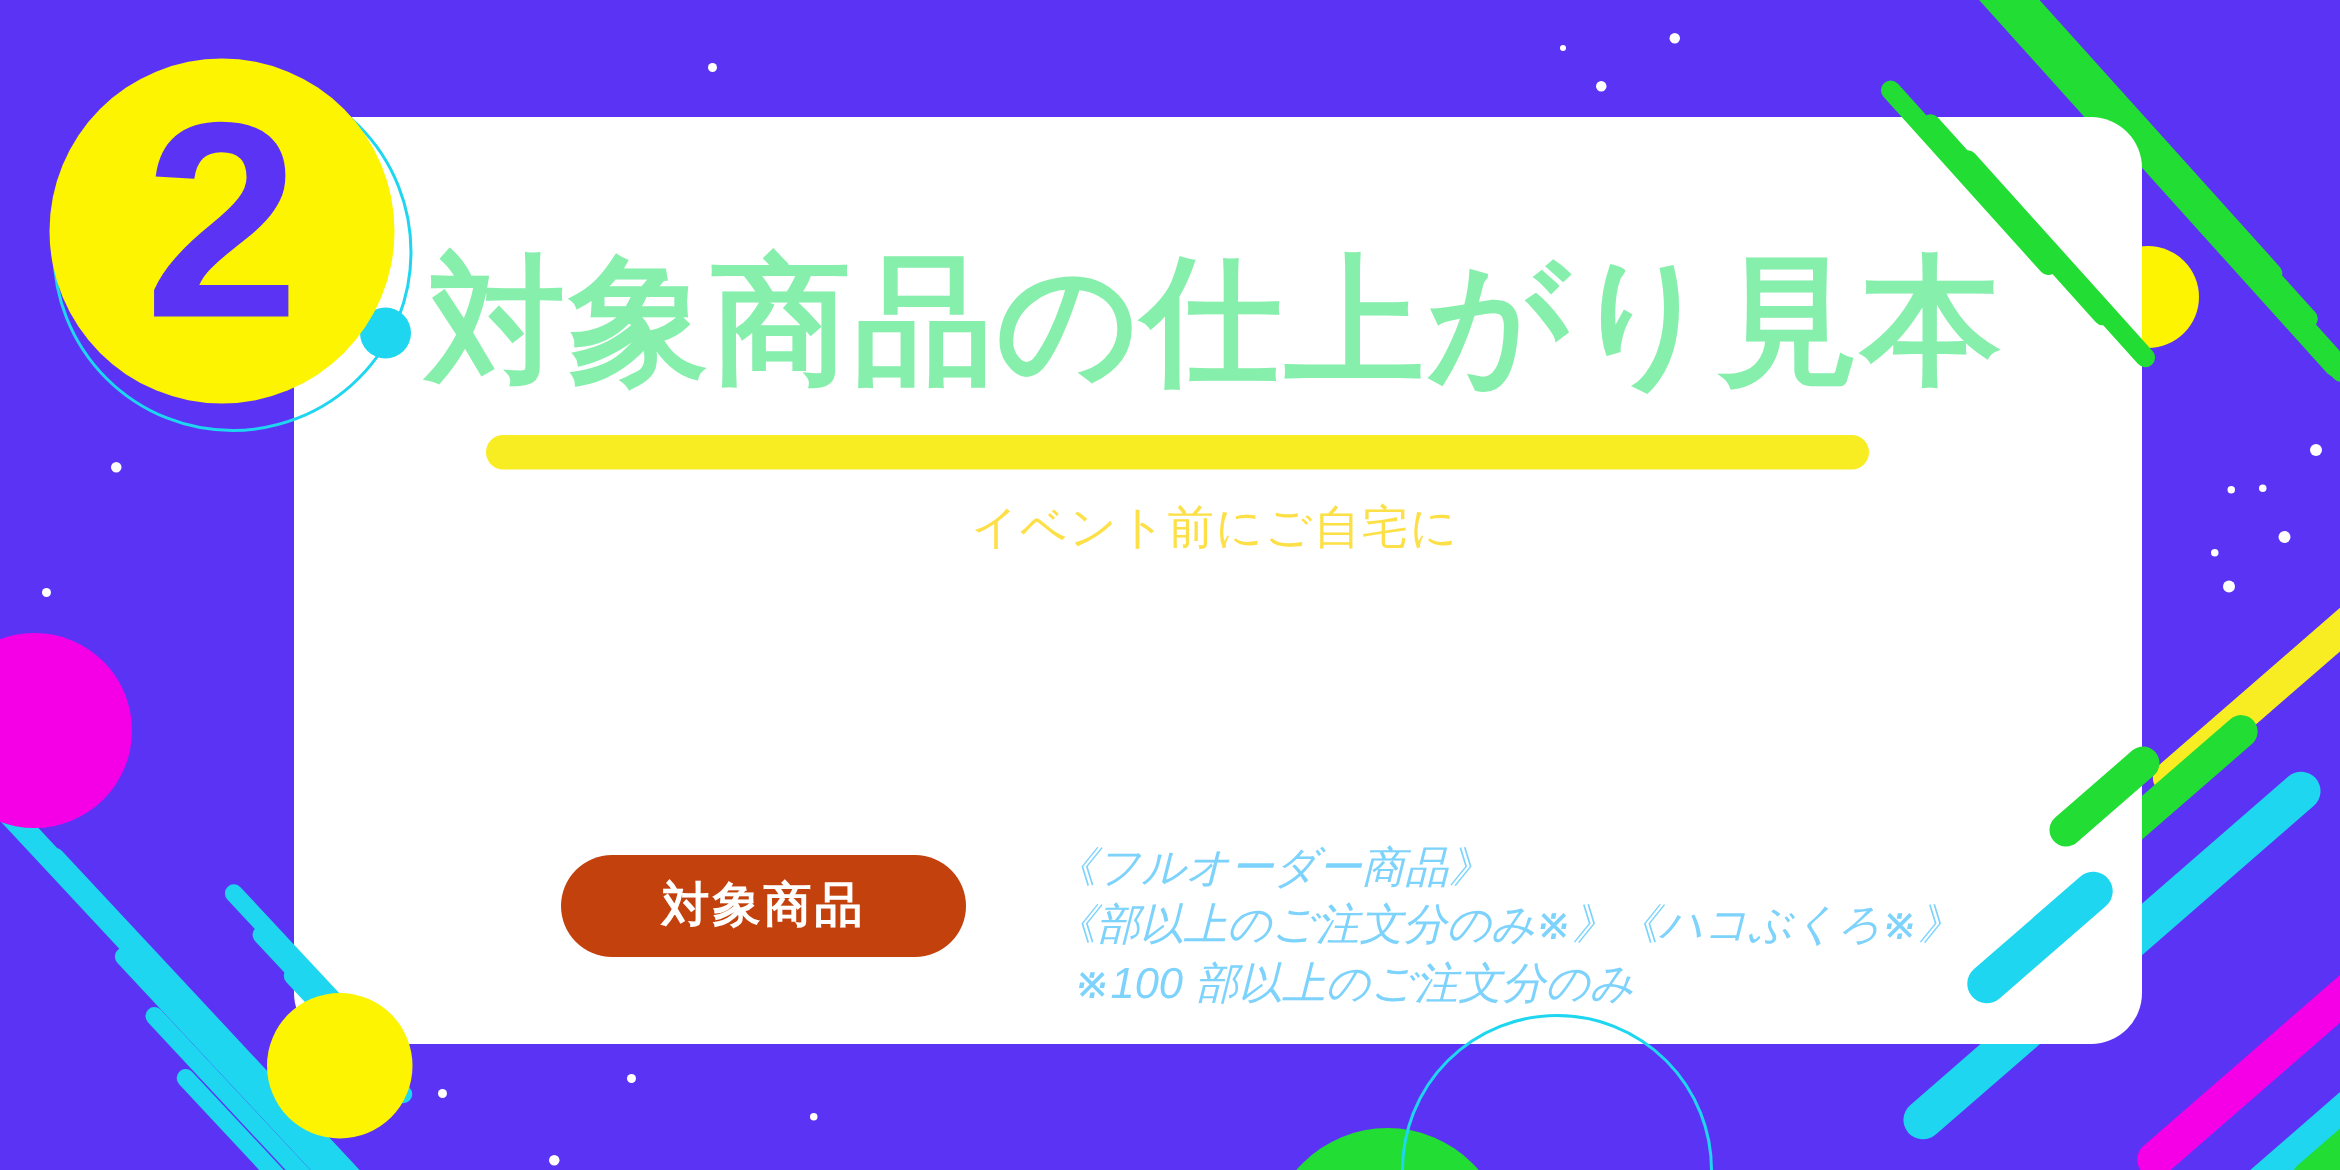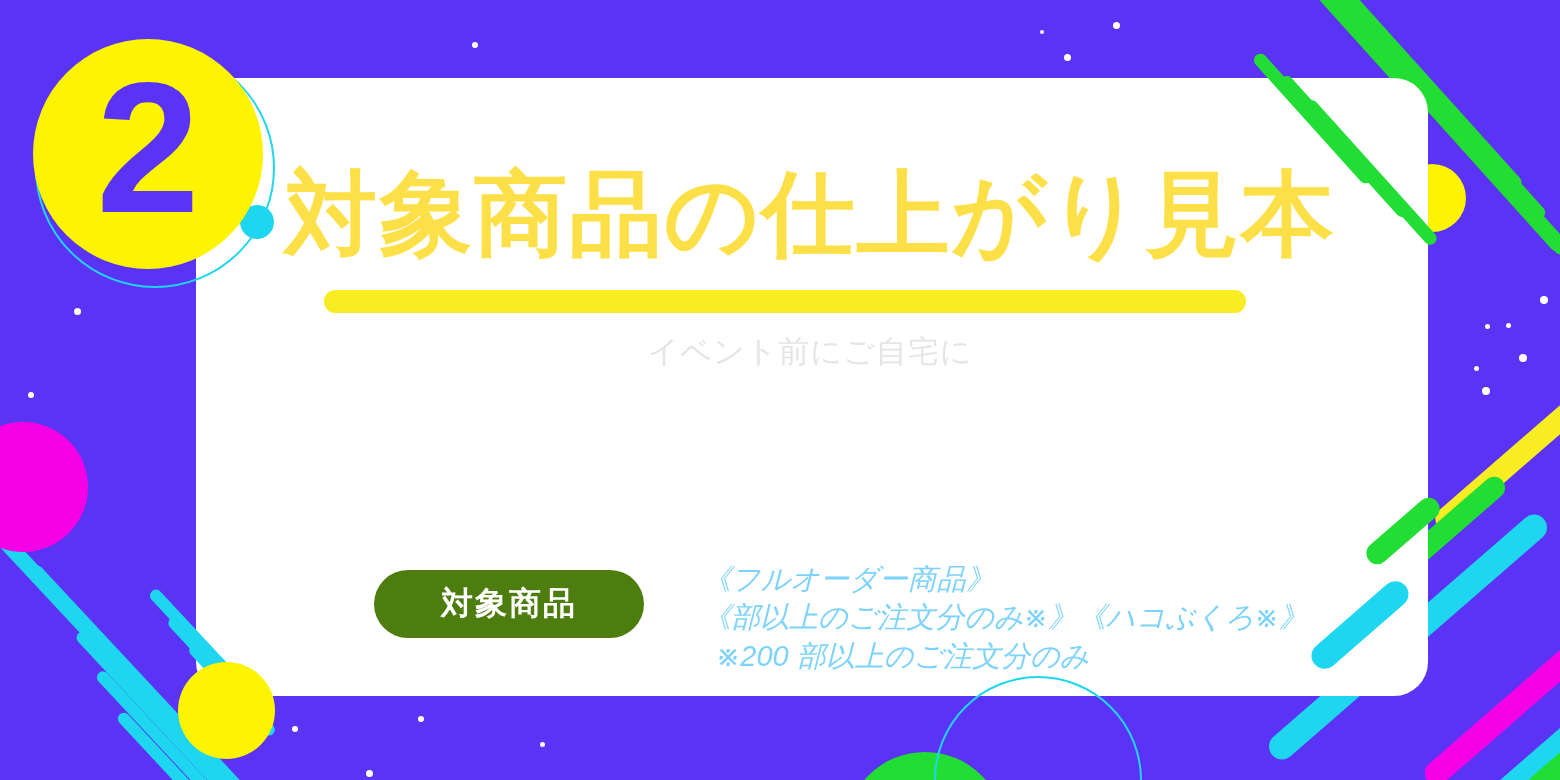--- a/index.html
+++ b/index.html
@@ -35,45 +35,45 @@
     font-size:186px;font-weight:bold;color:#5B33F5;
     line-height:1;margin-top:-12px;font-family:"Liberation Sans",sans-serif;
   }
 
   
   #content{position:absolute;left:196px;top:78px;width:1232px;height:618px;}
 
   #title{
     position:absolute;left:84px;top:90px;width:1060px;
     text-align:center;
-    font-size:93px;font-weight:bold;color:#fde047;
+    font-size:93px;font-weight:bold;color:#86efac;
     letter-spacing:2px;line-height:1;
     white-space:nowrap;
   }
   #title-underline{
     position:absolute;left:128px;top:212px;width:922px;height:23px;
     background:#F8ED23;border-radius:12px;
   }
   #subtitle{
     position:absolute;left:84px;top:258px;width:1060px;
-    text-align:center;font-size:31px;color:#e5e5e5;
+    text-align:center;font-size:31px;color:#fde047;
     letter-spacing:1px;line-height:1;white-space:nowrap;
   }
   #headline{
     position:absolute;left:0px;top:290px;width:1232px;
     text-align:center;
     font-size:146px;font-weight:bold;color:#F500E6;
     line-height:1;letter-spacing:-2px;white-space:nowrap;
   }
   #bottom-row{
     position:absolute;left:178px;top:478px;width:1050px;
     display:flex;align-items:flex-start;
   }
   #target-pill{
-    width:270px;height:68px;border-radius:40px;background:#4d7c0f;
+    width:270px;height:68px;border-radius:40px;background:#c2410c;
     display:flex;align-items:center;justify-content:center;
     flex:none;margin-top:14px;
   }
   #target-pill-label{
     color:#ffffff;font-size:32px;font-weight:bold;letter-spacing:2px;
   }
   #detail-list{margin-left:58px;padding-top:4px;}
   .detail-line{
     font-size:29px;color:#7dd3fc;line-height:1.32;white-space:nowrap;font-style:italic;
   }
@@ -169,18 +169,18 @@
     <div id="title-underline"></div>
     <div id="subtitle">イベント前にご自宅に</div>
 
     <div id="bottom-row">
       <div id="target-pill">
         <span id="target-pill-label">対象商品</span>
       </div>
       <div id="detail-list">
         <div class="detail-line">《フルオーダー商品》</div>
         <div class="detail-line">《部以上のご注文分のみ※》《ハコぶくろ※》</div>
-        <div class="detail-line indent">※200 部以上のご注文分のみ</div>
+        <div class="detail-line indent">※100 部以上のご注文分のみ</div>
       </div>
     </div>
 
   </div>
 </div>
 
 </body></html>

